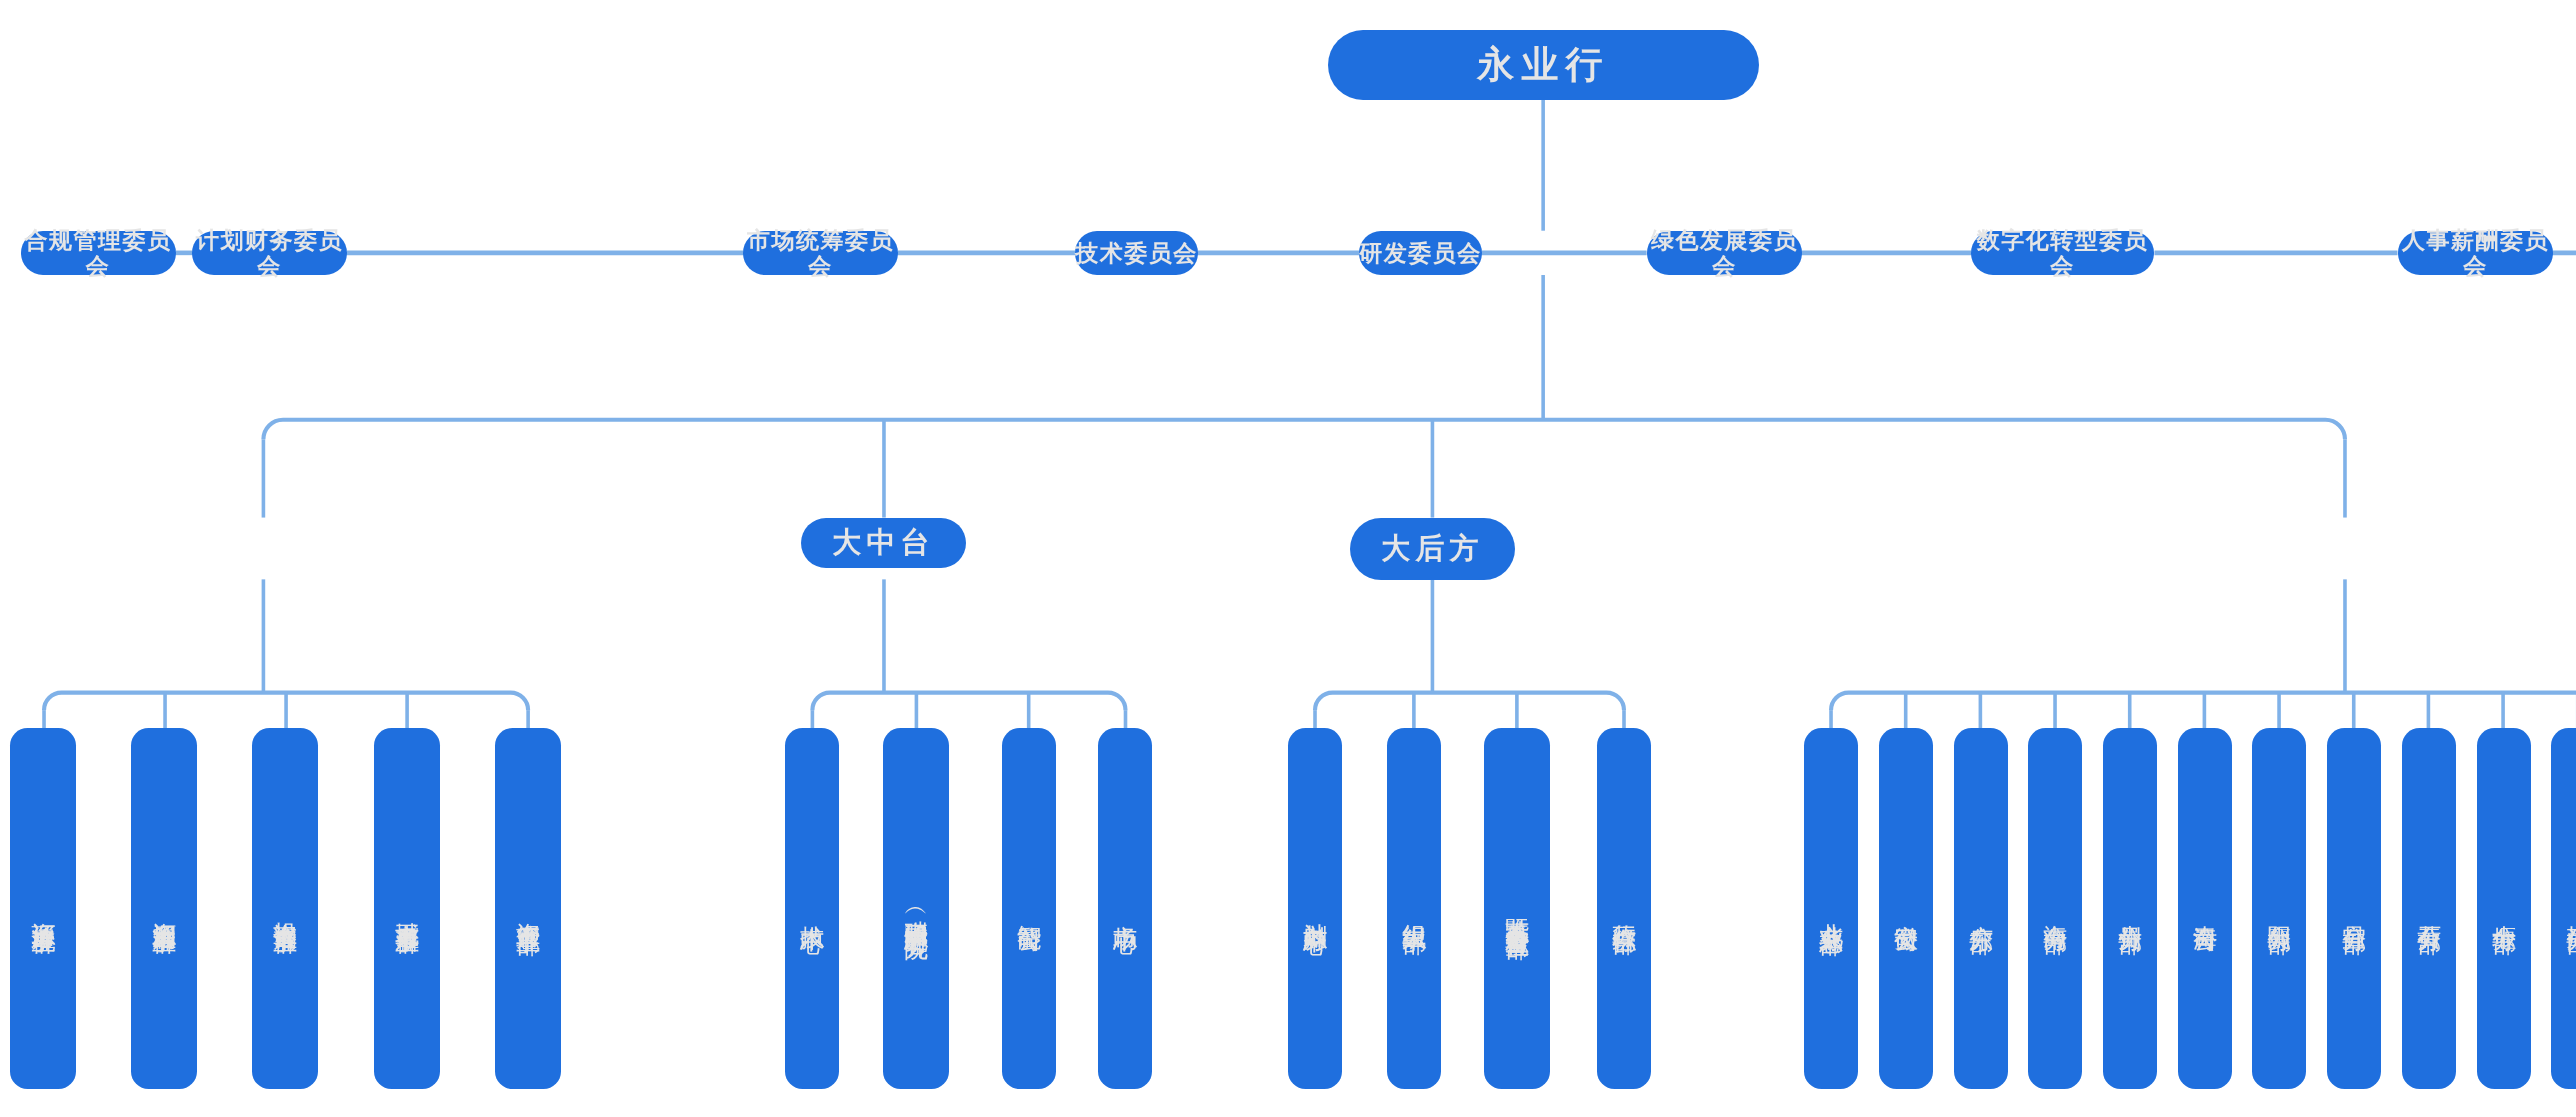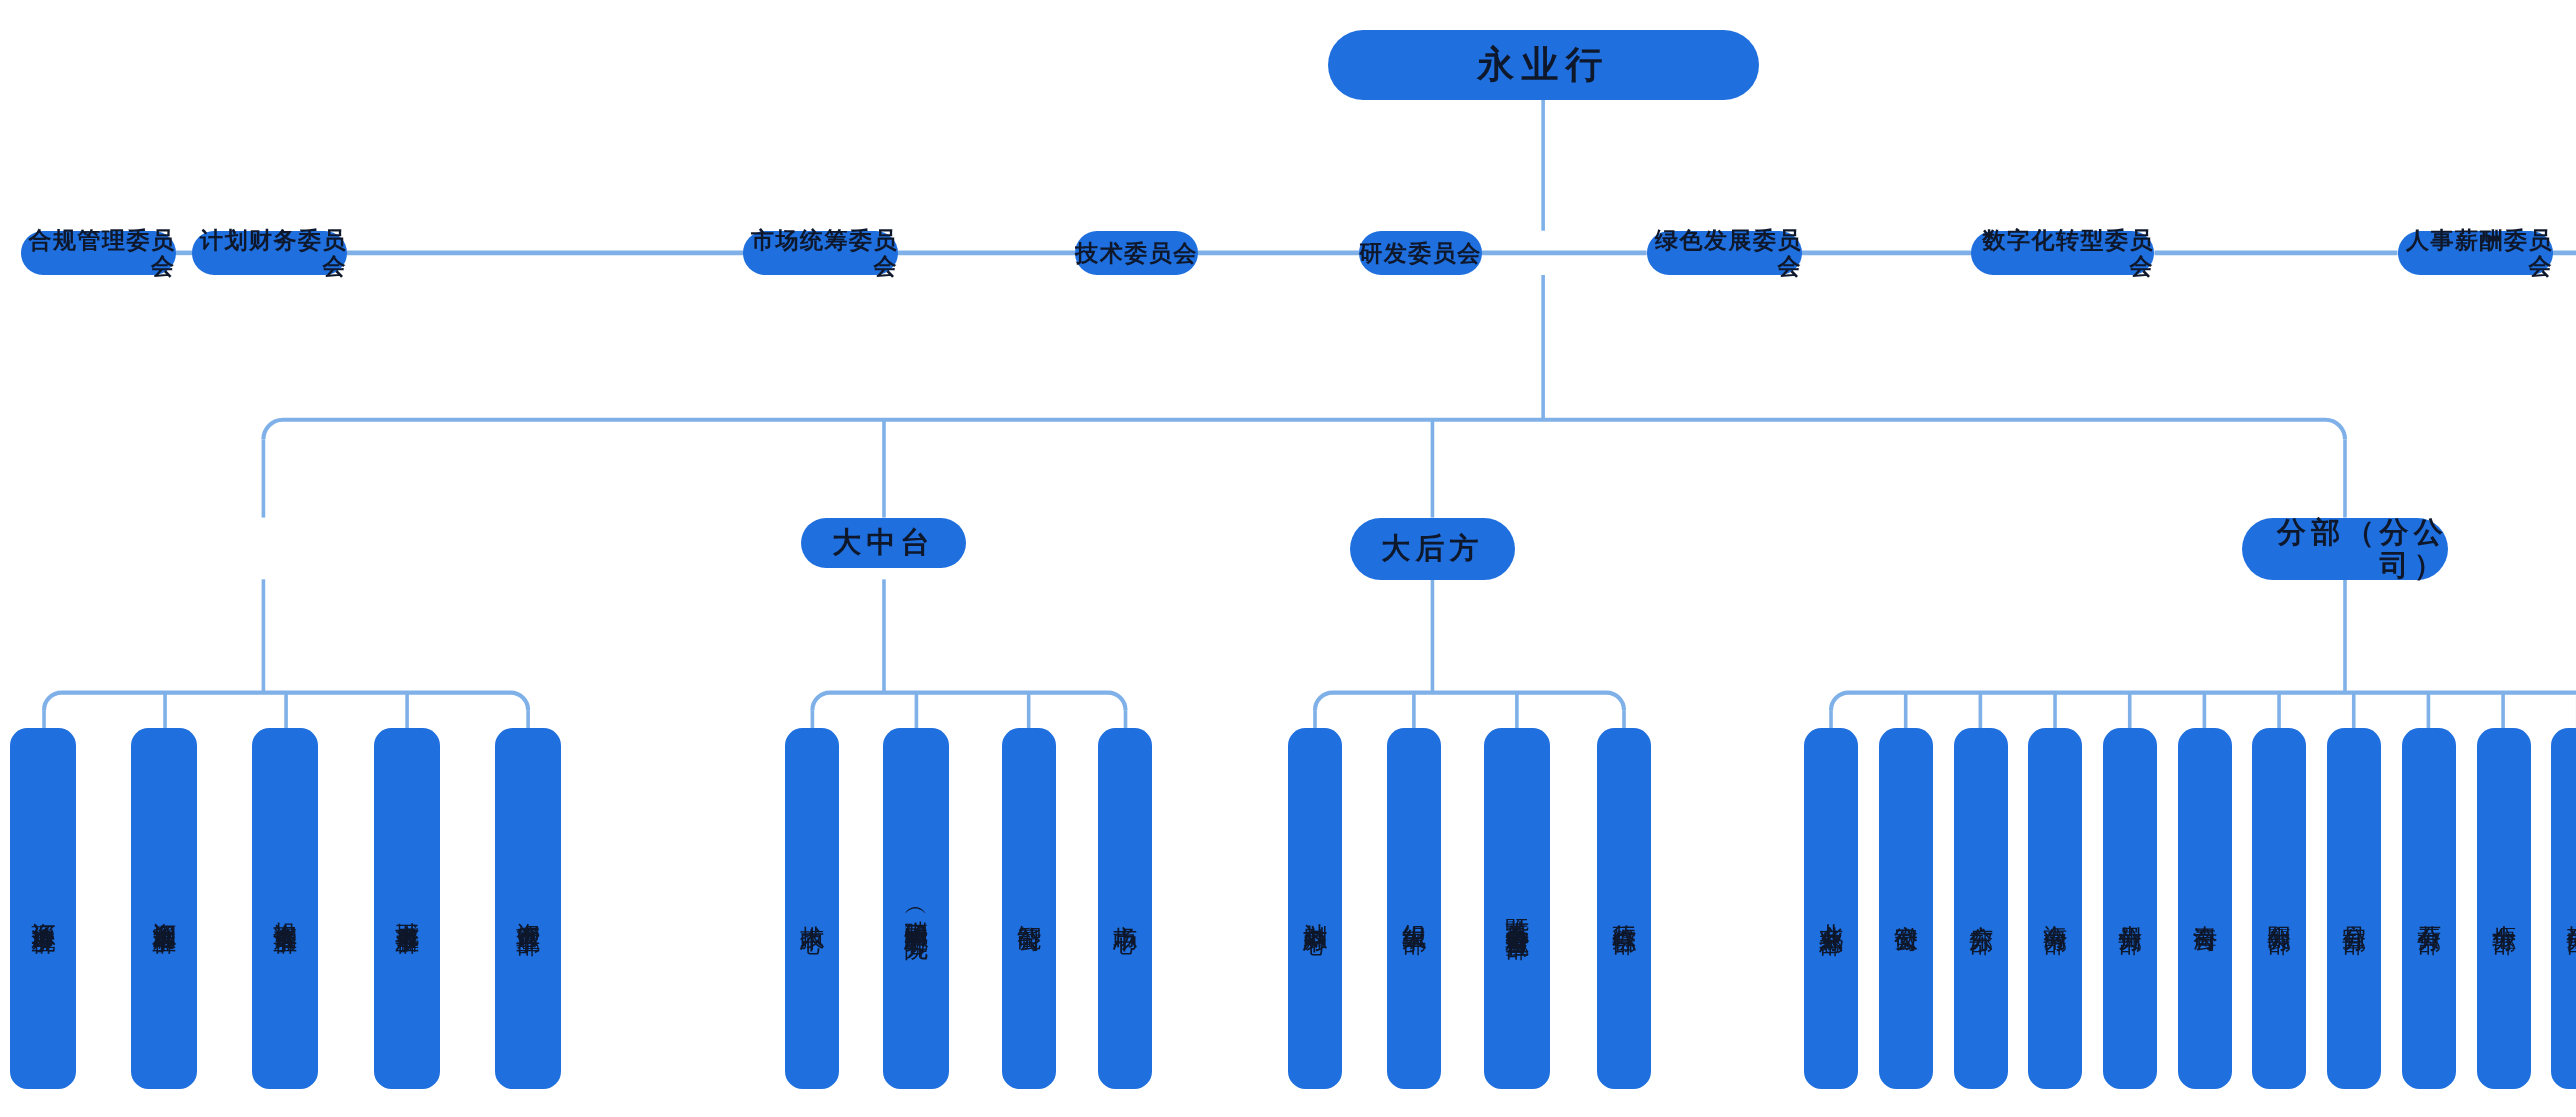--- a/index.html
+++ b/index.html
@@ -5,23 +5,23 @@
   html,body{margin:0;padding:0;background:#ffffff;}
   body{
     width:3059px;height:1117px;position:relative;overflow:hidden;
     font-family:"Liberation Sans","DejaVu Sans",sans-serif;
     -webkit-font-smoothing:antialiased;
   }
   #chart{position:absolute;inset:0;}
   svg.wires{position:absolute;left:0;top:0;width:3059px;height:1117px;pointer-events:none;}
 
   .node{
-    position:absolute;background:#1f6fde;color:#0f172a;
+    position:absolute;background:#1f6fde;color:#e5e5e5;
     display:flex;align-items:center;justify-content:center;
-    text-align:right;box-sizing:border-box;line-height:1.15;
+    text-align:center;box-sizing:border-box;line-height:1.15;
     letter-spacing:1px;
   }
   .node.root{
     left:1328px;top:30px;width:431px;height:70px;border-radius:35px;
     font-size:37px;font-weight:600;letter-spacing:7.2px;
   }
   .node.committee{
     top:231px;height:44px;border-radius:22px;
     font-size:23px;font-weight:700;letter-spacing:1.5px;
   }
@@ -175,23 +175,20 @@
     </div>
     <div class="node leaf two-col" style="left: 1484px; top: 728px; width: 66px; height: 361px;">
       <span class="leaf-inner">
         <span class="leaf-txt">暨董事会办公室</span>
         <span class="leaf-txt">监督检查部</span>
       </span>
     </div>
     <div class="node leaf" style="left: 1597px; top: 728px; width: 54px; height: 361px;">
       <span class="leaf-txt">行政综合部</span>
     </div>
-    <div class="node group" style="left: 2242px; top: 518px; width: 206px; height: 62px;">
-      <span>分部（分公司）</span>
-    </div>
     <div class="node leaf" style="left: 1804px; top: 728px; width: 54px; height: 361px;">
       <span class="leaf-txt">北京业务总部</span>
     </div>
     <div class="node leaf" style="left: 1879px; top: 728px; width: 54px; height: 361px;">
       <span class="leaf-txt">安徽公司</span>
     </div>
     <div class="node leaf" style="left: 1954px; top: 728px; width: 54px; height: 361px;">
       <span class="leaf-txt">广东分部</span>
     </div>
     <div class="node leaf" style="left: 2028px; top: 728px; width: 54px; height: 361px;">

